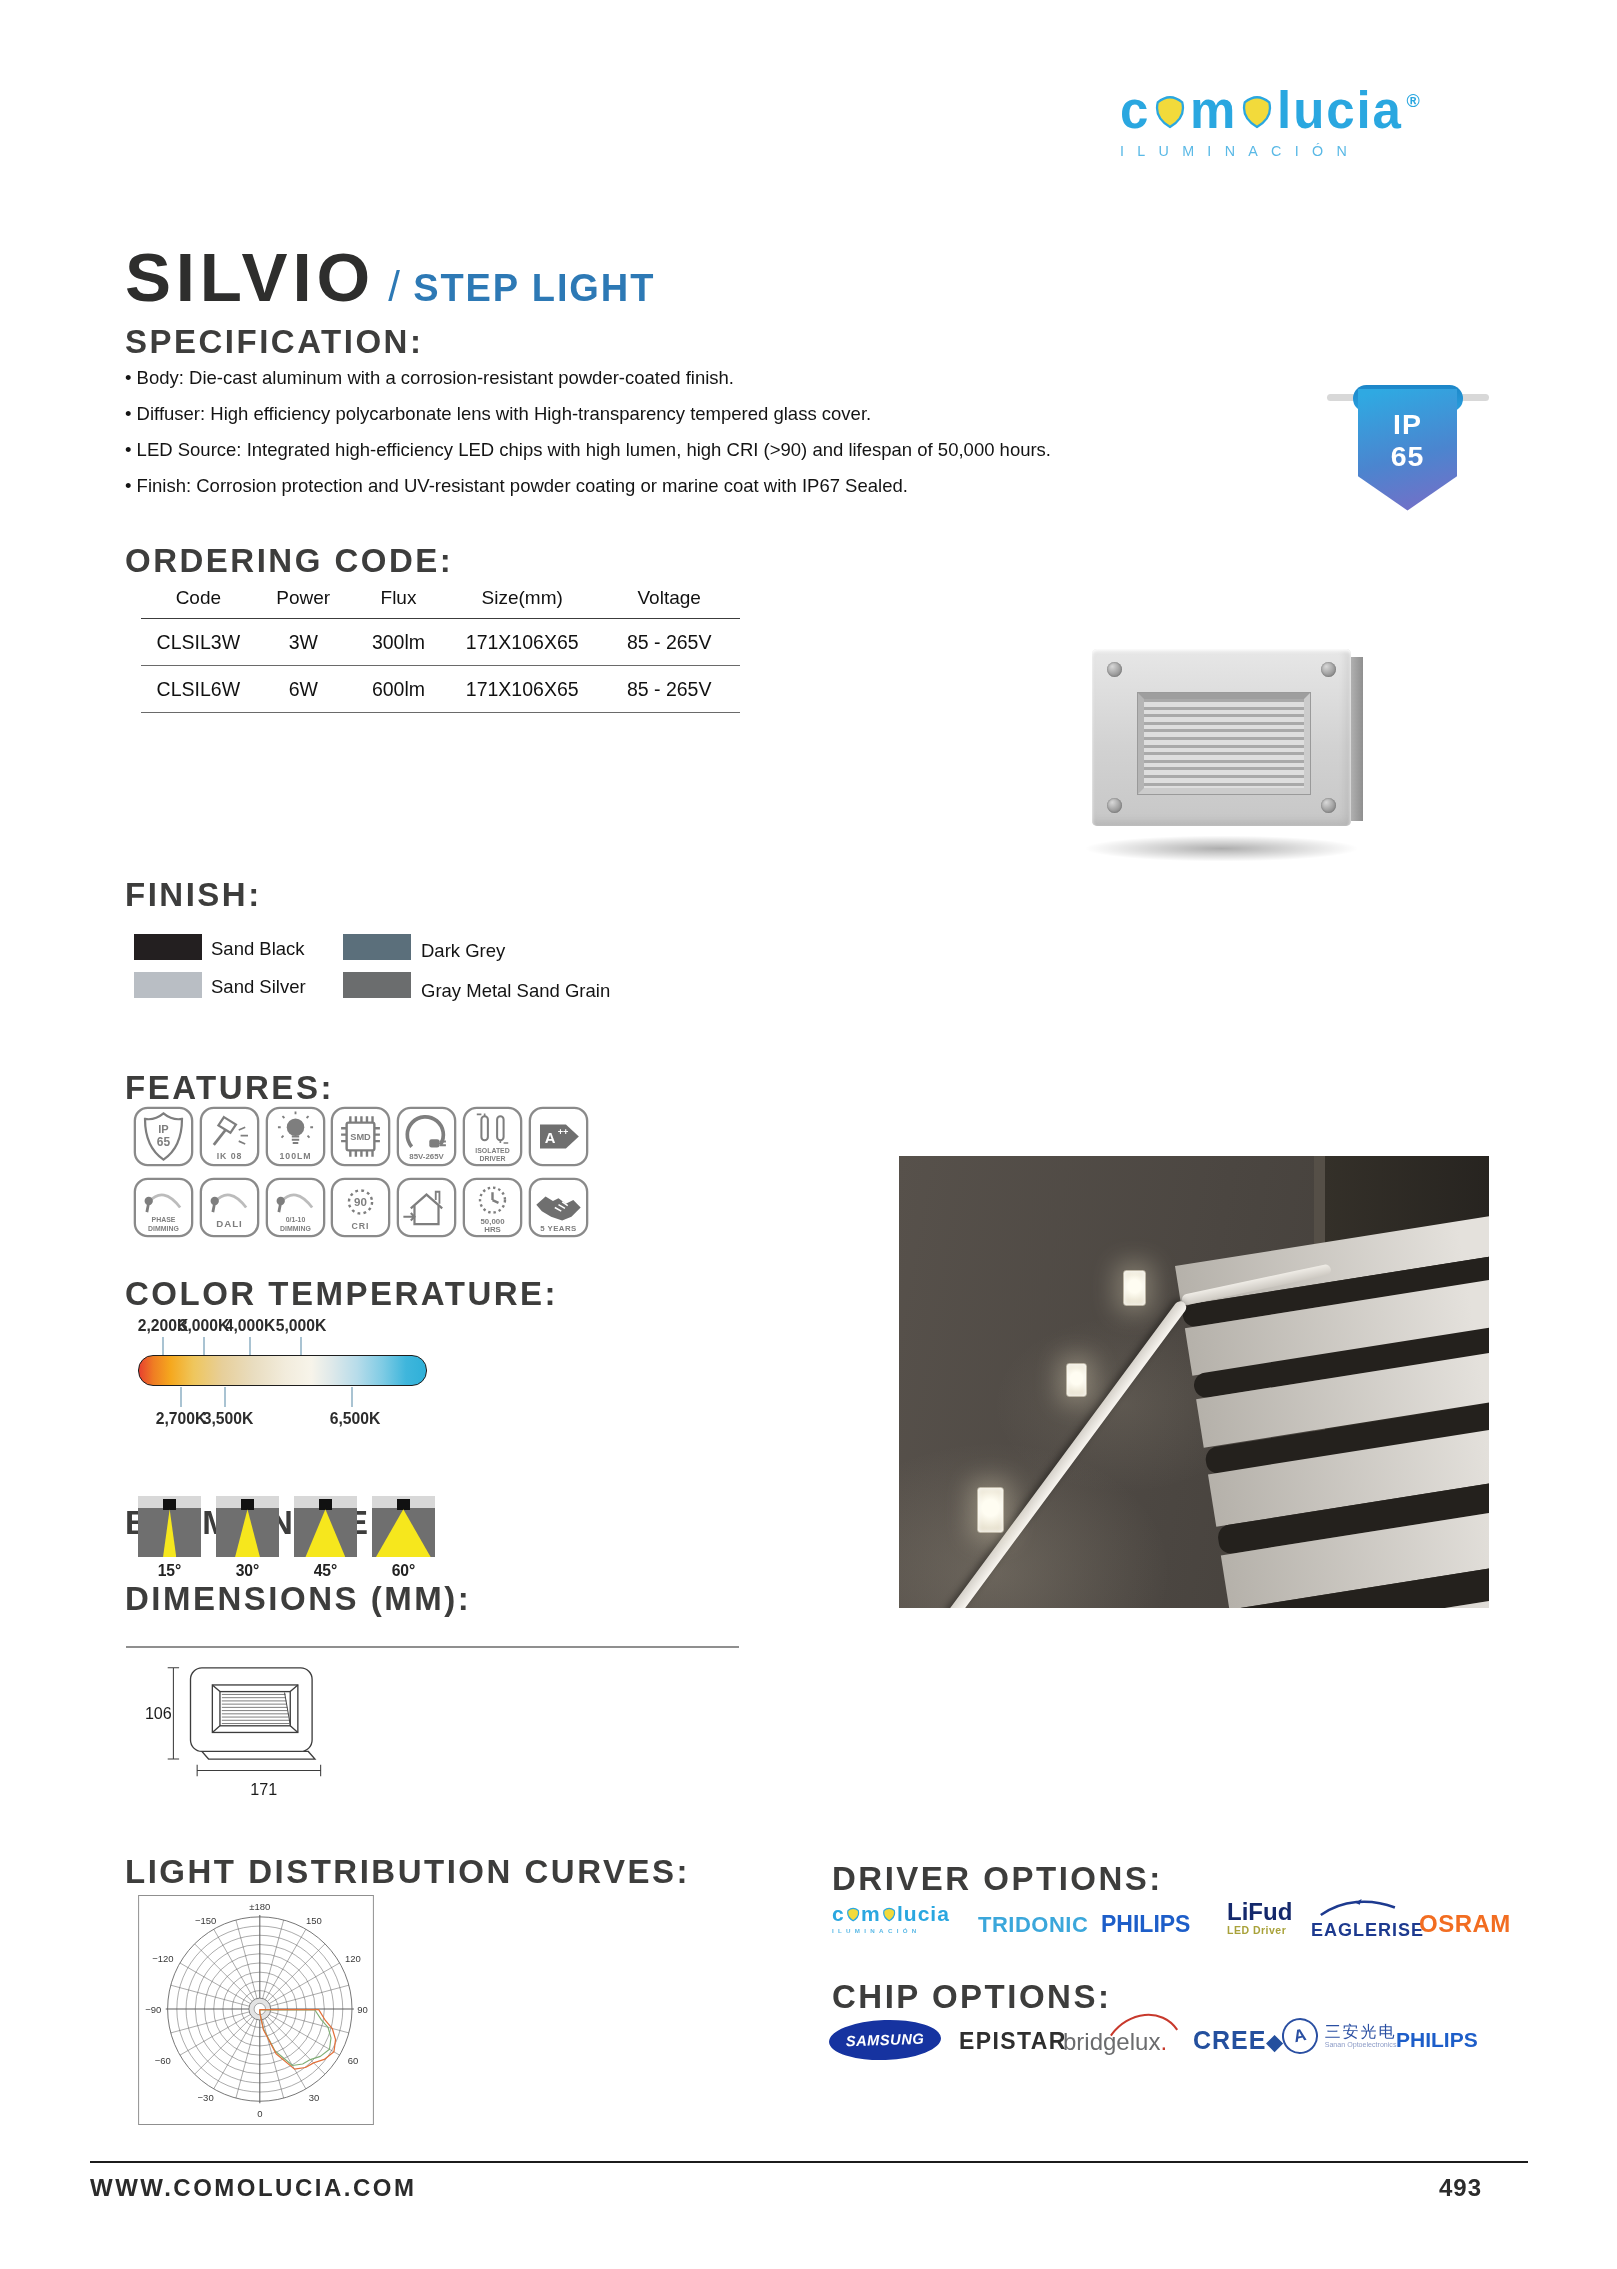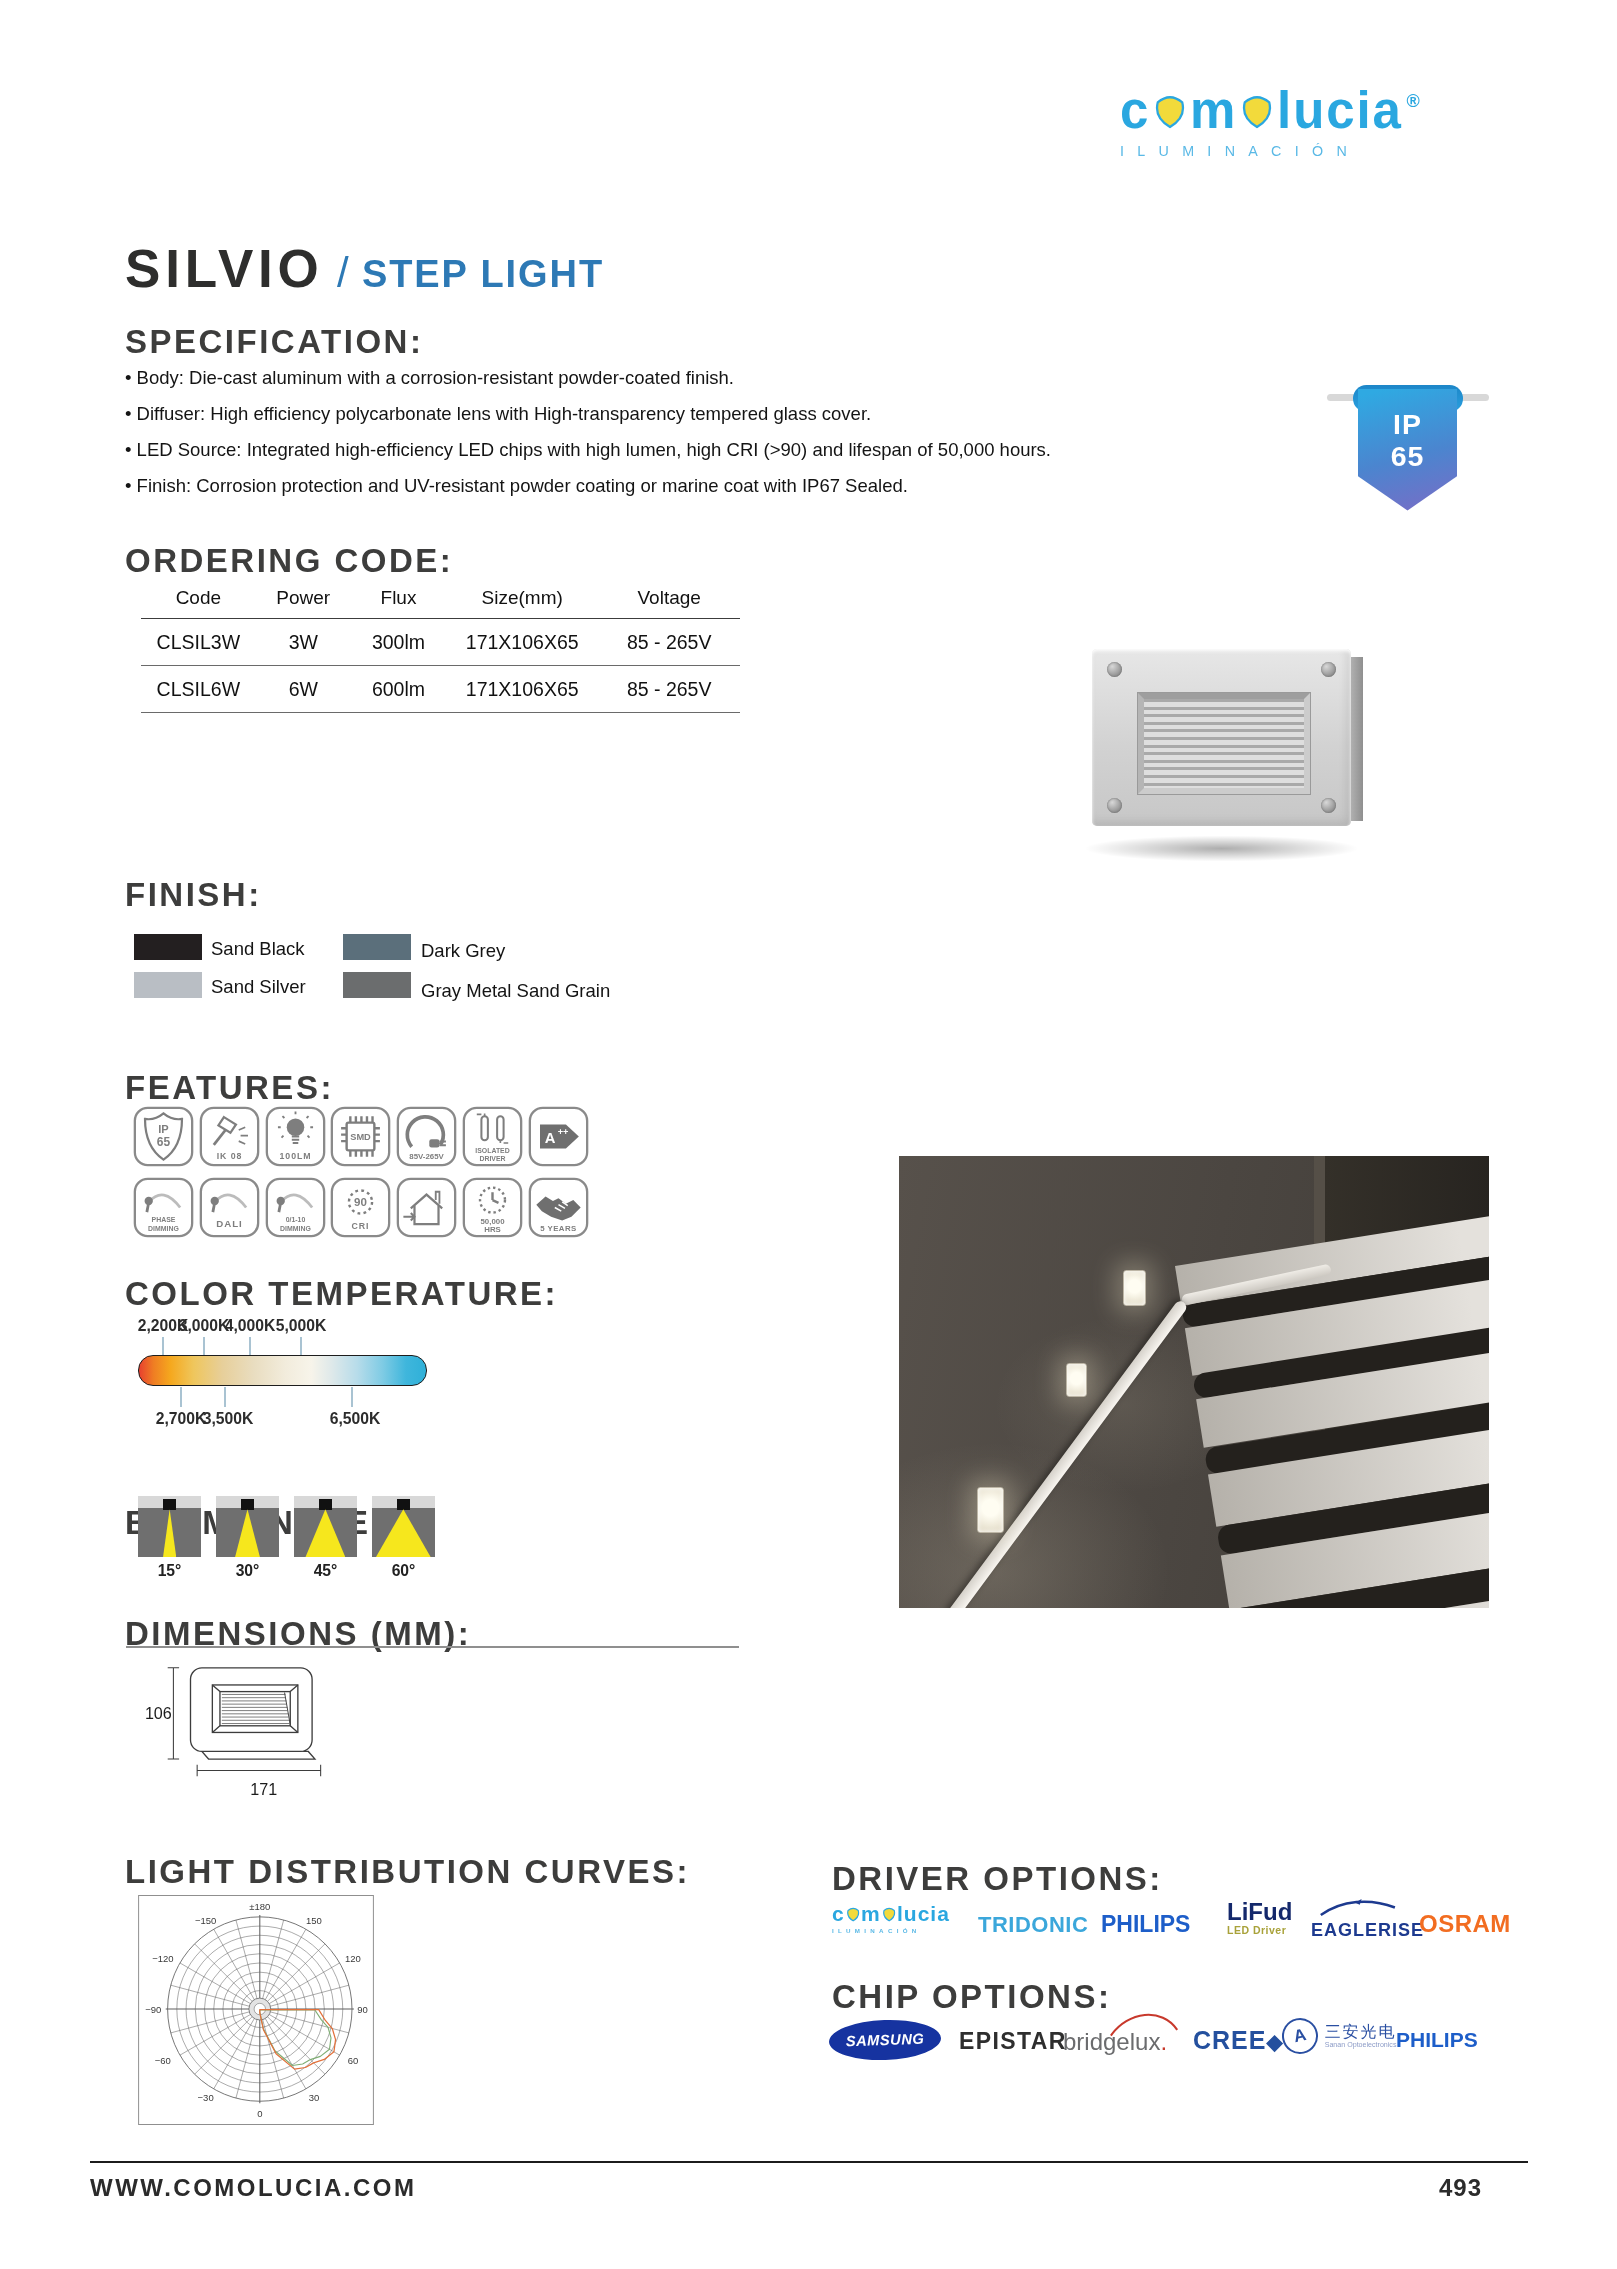--- a/index.html
+++ b/index.html
@@ -11,21 +11,21 @@
   
   .logo{left:1120px;top:88px;width:409px;}
   .logo-row{display:flex;align-items:flex-end;font-size:51px;font-weight:700;color:#2aa7e0;letter-spacing:1.9px;line-height:0.9;}
   .logo-row .seg{display:inline-block;}
   .pick{margin:0 2.9px;transform:translateY(1.9px);}
   .logo-reg{font-size:18px;font-weight:700;color:#2aa7e0;transform:translateY(-25px);margin-left:3.8px;}
   .logo-sub{margin-top:9.5px;font-size:14.3px;letter-spacing:13.3px;color:#5ab9e6;font-weight:500;}
 
   
   .title{left:125px;top:238px;display:flex;align-items:baseline;gap:13.3px;}
-  .title .name{font-size:53px;font-weight:600;letter-spacing:4.8px;color:#2e2e2d;}
+  .title .name{font-size:69px;font-weight:600;letter-spacing:4.8px;color:#2e2e2d;}
   .title .sep{font-size:42px;color:#2d79b5;font-weight:400;}
   .title .type{font-size:38px;font-weight:700;letter-spacing:1.9px;color:#2d79b5;}
 
   
   .spec-list{left:125px;top:360px;width:1094px;font-size:18.5px;line-height:36px;color:#141414;}
 
   
   .badge{left:1327px;top:379px;width:162px;height:162px;}
   .badge-bar{position:absolute;left:0;top:15px;width:162px;height:6.7px;background:#d8d8d8;border-radius:3.8px;}
   .badge-fold{position:absolute;left:26px;top:5.7px;width:110px;height:27px;border-radius:13.3px;
@@ -369,21 +369,21 @@
         <div class="beam-ray" style="left:3.8px;width:55px;"></div>
       </div>
   </div>
   <div class="abs beam-lab-row">
     <div class="beam-lab">15°</div>
     <div class="beam-lab">30°</div>
     <div class="beam-lab">45°</div>
     <div class="beam-lab">60°</div>
   </div>
 
-  <div class="sec-h" style="left:125px;top:1615px;">DIMENSIONS (MM):</div>
+  <div class="sec-h" style="left:125px;top:1580px;">DIMENSIONS (MM):</div>
   <div class="abs dim-divider"></div>
   <svg class="abs" style="left:143px;top:1660px;" width="342" height="143" viewBox="0 0 360 150">
     <g stroke="#3d3d3d" fill="none" stroke-width="1.4">
       <path d="M62,96 L174,96 L181,104 L69,104 Z"></path>
       <rect x="50" y="8" width="128" height="88" rx="12" fill="#fff"></rect>
       <rect x="73" y="26" width="90" height="50"></rect>
       <path d="M73,26 L81,33 M163,26 L155,33 M73,76 L81,69 M163,76 L155,69"></path>
       <rect x="81" y="33" width="74" height="36"></rect>
     </g>
     <g stroke="#3d3d3d" stroke-width="0.7">

